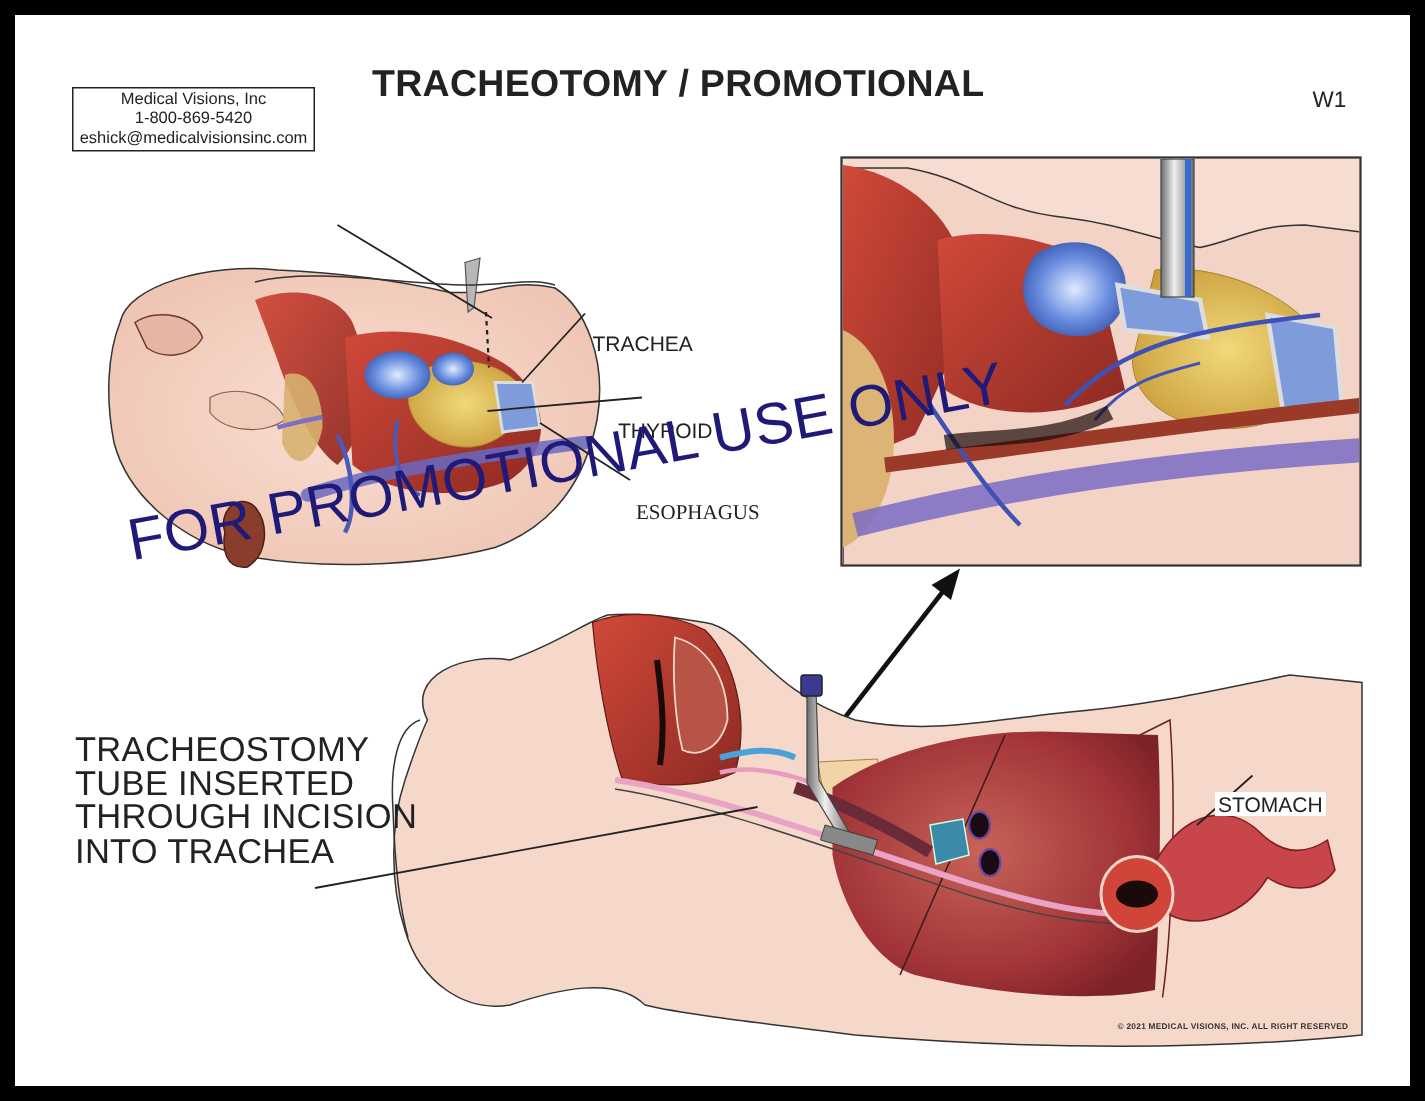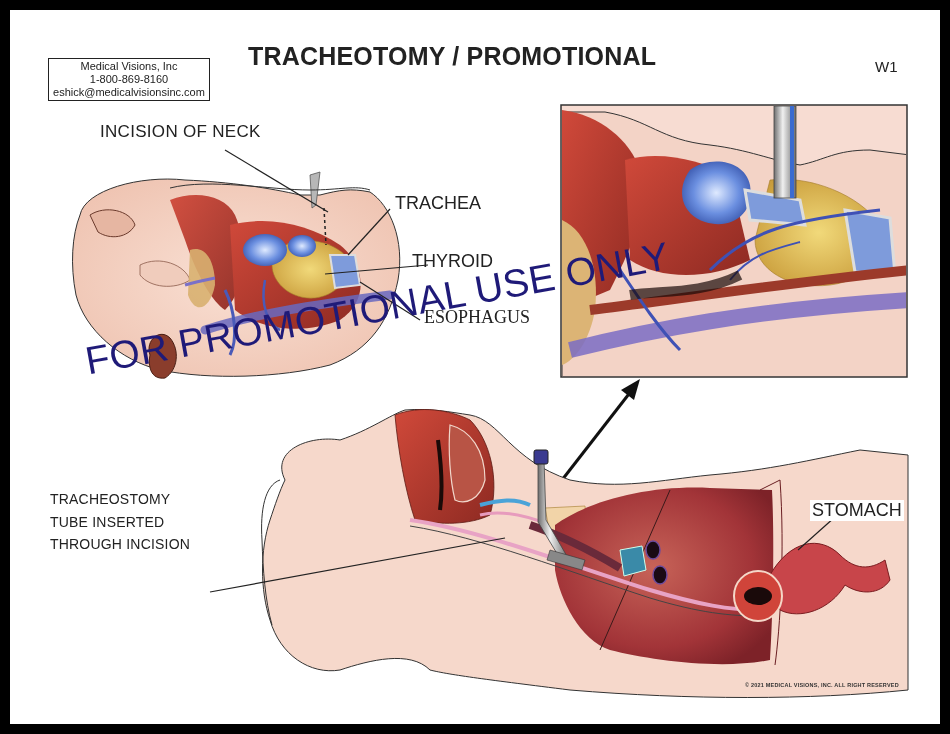--- a/index.html
+++ b/index.html
@@ -2,23 +2,23 @@
 <html><head>
 <meta charset="utf-8">
 <style>
   html, body { margin:0; padding:0; }
   body { width:950px; height:734px; background:#000; position:relative; overflow:hidden; font-family:"Liberation Sans", sans-serif; }
   .page { position:absolute; left:10px; top:10px; width:930px; height:714px; background:#ffffff; overflow:hidden; }
   .abs { position:absolute; }
   .contact-box { left:38px; top:48px; width:160px; border:1.5px solid #222; text-align:center; font-size:11px; line-height:13px; color:#222; padding:1px 0; }
   .title { left:238px; top:32px; font-size:25px; font-weight:bold; color:#222; letter-spacing:0.2px; }
   .code { left:865px; top:36px; font-size:15px; color:#222;margin-top:12px; }
-  .label { font-size:18px; color:#222; }
+  .label { font-size:14px; color:#222;margin-top:28px; }
   .label-big { font-size:17px; color:#222; letter-spacing:0.3px; }
-  .caption { left:40px; top:478px; font-size:14px; line-height:22.5px; color:#222; letter-spacing:0.2px; }
+  .caption { left:40px; top:478px; font-size:23px; line-height:22.5px; color:#222; letter-spacing:0.2px; }
   .watermark { left:72px; top:330px; font-size:39px; color:#1f1a78; transform-origin:0 0; transform:rotate(-10.3deg); white-space:nowrap; letter-spacing:0.3px; }
   .copyright { left:735px; top:672px; font-size:5.5px; font-weight:bold; color:#333; letter-spacing:0.2px; }
   svg { position:absolute; left:0; top:0; }
 </style>
 </head>
 <body>
 
 <div class="page">
 
   <svg width="930" height="714" viewBox="0 0 930 714">
@@ -157,34 +157,34 @@
 
     <g stroke="#222" stroke-width="1.2" fill="none">
       <line x1="200" y1="582" x2="495" y2="528"></line>
       <line x1="825" y1="507" x2="788" y2="540"></line>
       <line x1="0" y1="588" x2="0" y2="588"></line>
     </g>
   </svg>
 
   <div class="abs contact-box">
     <div>Medical Visions, Inc</div>
-    <div>1-800-869-8160</div>
+    <div>1-800-869-5420</div>
     <div>eshick@medicalvisionsinc.com</div>
   </div>
   <div class="abs title">TRACHEOTOMY / PROMOTIONAL</div>
   <div class="abs code">W1</div>
 
-  <div class="abs label-big" style="left:90px; top:112px;">INCISION OF NECK</div>
   <div class="abs label" style="left:385px; top:183px;">TRACHEA</div>
   <div class="abs label" style="left:402px; top:241px;">THYROID</div>
   <div class="abs label" style="left:414px; top:297px;font-family:Liberation Serif, serif;">ESOPHAGUS</div>
   <div class="abs label" style="left:800px; top:490px; background:#fff; padding:0 2px;">STOMACH</div>
 
   <div class="abs caption">
     <div>TRACHEOSTOMY</div>
     <div>TUBE INSERTED</div>
     <div>THROUGH INCISION</div>
+    <div>INTO TRACHEA</div>
   </div>
 
   <div class="abs watermark">FOR PROMOTIONAL USE ONLY</div>
 
   <div class="abs copyright">© 2021 MEDICAL VISIONS, INC. ALL RIGHT RESERVED</div>
 </div>
 
 </body></html>

